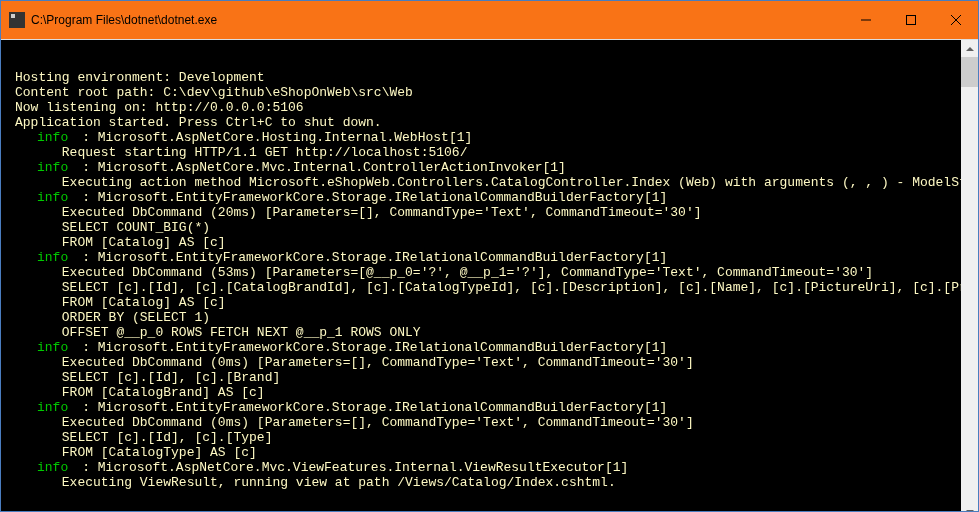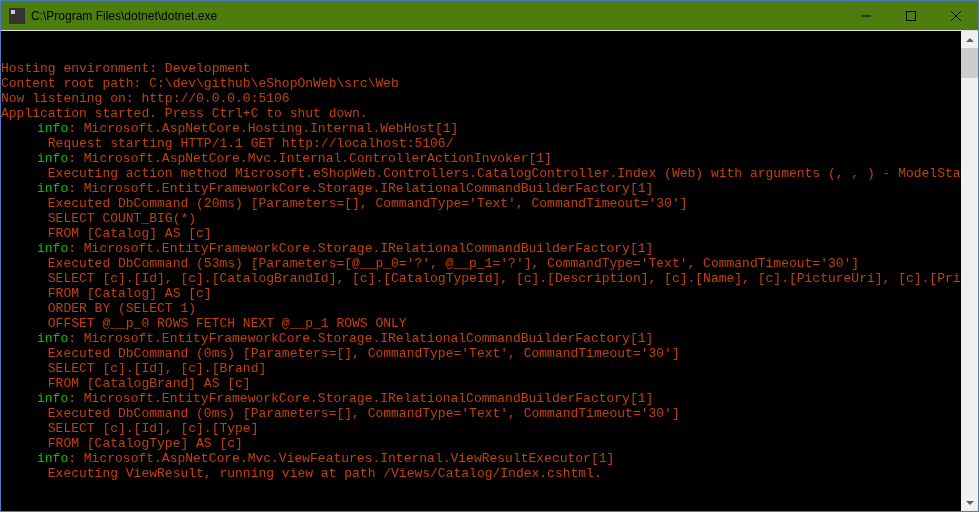--- a/index.html
+++ b/index.html
@@ -5,22 +5,22 @@
     * { margin: 0; padding: 0; box-sizing: border-box; }
     body {
       width: 979px;
       height: 512px;
       font-family: 'Segoe UI', Tahoma, sans-serif;
       background: #fff;
       overflow: hidden;
       border: 1px solid #4a7dbf;
     }
     .titlebar {
-      height: 30px;
-      background: #4d7c0f;
+      height: 39px;
+      background: #f97316;
       display: flex;
       align-items: center;
       border-bottom: 1px solid #ddd;
     }
     .titlebar-icon {
       width: 16px;
       height: 16px;
       margin: 0 6px 0 8px;
       background: #333;
       display: inline-block;
@@ -95,21 +95,21 @@
     .scrollbar-thumb {
       position: absolute;
       top: 17px;
       left: 0;
       width: 17px;
       height: 30px;
       background: #cdcdcd;
     }
     .line { display: block; }
     .prefix-info { color: #00c800; margin-left: 36px; }
-    .gray { color: #c2410c; }
+    .gray { color: #fef9c3; padding-left: 14px; }
   </style>
 </head>
 <body>
 
 <div class="titlebar">
   <span class="titlebar-icon"></span>
   <span class="title-text">C:\Program Files\dotnet\dotnet.exe</span>
   <div class="window-controls">
     <div class="win-btn">
       <svg viewBox="0 0 10 10">

